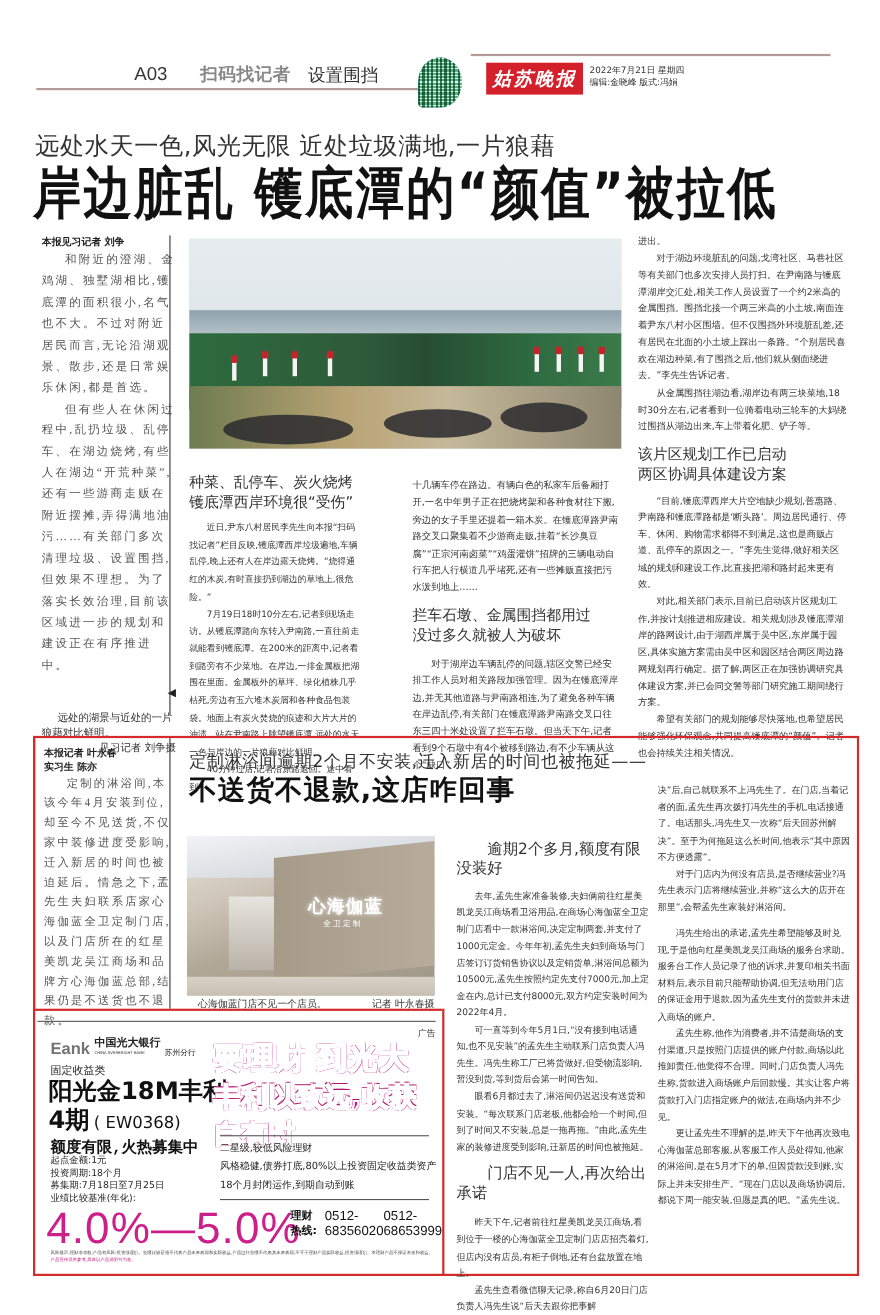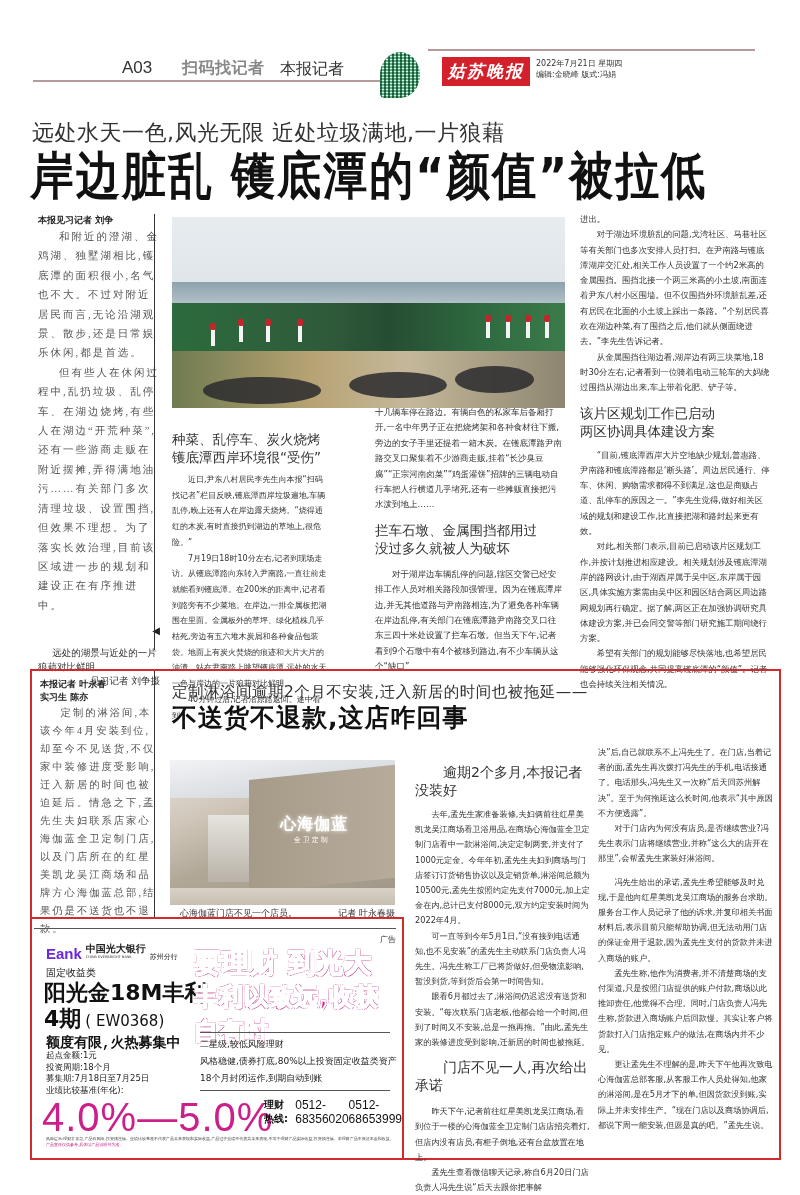--- a/index.html
+++ b/index.html
@@ -49,21 +49,21 @@
   .photo2 { overflow: hidden; background: linear-gradient(160deg, #e3e0da 0%, #cfc6b9 30%, #b0a797 55%, #9e9686 100%); }
   .photo2 .ceiling { position: absolute; left: 0; top: 0; right: 0; height: 26%; background: linear-gradient(170deg, #f2f3f5, #c9ced4); }
   .photo2 .wall { position: absolute; left: 35%; top: 14%; right: 0; bottom: 8%; background: linear-gradient(90deg, #a69a88, #b7ac9c); transform: skewY(-6deg); transform-origin: left; }
   .photo2 .door { position: absolute; left: 17%; top: 38%; width: 18%; height: 46%; background: linear-gradient(#e6e4de, #b9b2a8); }
   .photo2 .floor { position: absolute; left: 0; right: 0; bottom: 0; height: 12%; background: linear-gradient(#d8d2c6, #c6bfb2); }
   .photo2 .sign { position: absolute; left: 49%; top: 37%; color: #fff; font-weight: bold; font-size: 16px; letter-spacing: 1px; text-shadow: 0 0 4px #fff; }
   .photo2 .sign-sub { position: absolute; left: 55%; top: 52%; color: #fff; font-size: 7px; letter-spacing: 2px; }
 
   
   .ad-box { position: absolute; }
-  .ad-logo { font-family: "Liberation Sans", sans-serif; font-weight: bold; font-size: 15px; color: #6d28d9; }
+  .ad-logo { font-family: "Liberation Sans", sans-serif; font-weight: bold; font-size: 15px; color: #737373; }
   .ad-bank-cn { font-size: 10px; font-weight: bold; color: #222; }
   .ad-bank-en { font-size: 3.5px; color: #333; }
   .ad-branch { font-size: 7px; color: #222; }
   .ad-cat { font-size: 10px; color: #222; }
   .ad-product { font-size: 22px; font-weight: bold; color: #111; line-height: 26px; }
   .ad-code { font-size: 15px; color: #111; }
   .ad-limit { font-size: 14px; font-weight: bold; color: #111; font-family: Liberation Mono, monospace; }
   .ad-kv { font-size: 8.5px; color: #222; line-height: 11.5px; }
   .ad-rate { font-family: "Liberation Sans", sans-serif; font-size: 40px; color: #cc1f8a; letter-spacing: 1px; line-height: 42px; }
   .ad-slogan { font-size: 27px; font-weight: bold; color: #d8178a; letter-spacing: 1px; -webkit-text-stroke: 2px #fff; text-shadow: 0 0 0 #d8178a, 1px 1px 0 #b5116f, -1px -1px 0 #b5116f, 1px -1px 0 #b5116f, -1px 1px 0 #b5116f; }
@@ -74,21 +74,21 @@
   .ad-fine-pink { font-size: 4px; color: #c0207f; line-height: 6px; }
   .ad-tag { font-size: 8px; color: #333; }
 </style>
 </head>
 <body>
 
 <div class="rule" style="left:33px; top:80px; width:355px;"></div>
 <div class="rule" style="left:428px; top:49px; width:327px;"></div>
 <div class="abs page-no" style="left:122px; top:58px;">A03</div>
 <div class="abs slogan-grey" style="left:182px; top:58px;">扫码找记者</div>
-<div class="abs slogan-dark" style="left:280px; top:59px;">本报记者</div>
+<div class="abs slogan-dark" style="left:280px; top:59px;">设置围挡</div>
 <div class="abs qr" style="left:380px; top:52px;"></div>
 <div class="abs logo" style="left:442px; top:57px;">姑苏晚报</div>
 <div class="abs mast-meta" style="left:536px; top:58px;">
   <div>2022年7月21日  星期四</div>
   <div>编辑:金晓峰  版式:冯娟</div>
 </div>
 
 <div class="abs sub-headline" style="left:32px; top:118px;">远处水天一色,风光无限  近处垃圾满地,一片狼藉</div>
 <div class="abs headline" style="left:30px; top:142px;">岸边脏乱  镬底潭的“颜值”被拉低</div>
 
@@ -129,21 +129,21 @@
     <div>种菜、乱停车、炭火烧烤</div>
     <div>镬底潭西岸环境很“受伤”</div>
   </div>
   <div class="body-small" style="margin-top:6px; font-size:8px; line-height:15.7px;">
     <p>近日,尹东八村居民李先生向本报“扫码找记者”栏目反映,镬底潭西岸垃圾遍地,车辆乱停,晚上还有人在岸边露天烧烤。“烧得通红的木炭,有时直接扔到湖边的草地上,很危险。”</p>
     <p>7月19日18时10分左右,记者到现场走访。从镬底潭路向东转入尹南路,一直往前走就能看到镬底潭。在200米的距离中,记者看到路旁有不少菜地。在岸边,一排金属板把湖围在里面。金属板外的草坪、绿化植株几乎枯死,旁边有五六堆木炭屑和各种食品包装袋。地面上有炭火焚烧的痕迹和大片大片的油渍。站在尹南路上眺望镬底潭,远处的水天一色与岸边的一片狼藉对比鲜明。</p>
     <p>40分钟过后,记者沿原路返回。途中看到</p>
   </div>
 </div>
 
-<div class="abs" style="left:375px; top:405px; width:188px;">
+<div class="abs" style="left:375px; top:435px; width:188px;">
   <div class="body-small" style="font-size:8.5px; line-height:15.4px;">
     <p style="text-indent:0;">十几辆车停在路边。有辆白色的私家车后备厢打开,一名中年男子正在把烧烤架和各种食材往下搬,旁边的女子手里还提着一箱木炭。在镬底潭路尹南路交叉口聚集着不少游商走贩,挂着“长沙臭豆腐”“正宗河南卤菜”“鸡蛋灌饼”招牌的三辆电动自行车把人行横道几乎堵死,还有一些摊贩直接把污水泼到地上……</p>
   </div>
   <div class="sect-h" style="margin-top:8px;">
     <div>拦车石墩、金属围挡都用过</div>
     <div>没过多久就被人为破坏</div>
   </div>
   <div class="body-small" style="margin-top:10px; font-size:8.5px; line-height:15.4px;">
     <p>对于湖岸边车辆乱停的问题,辖区交警已经安排工作人员对相关路段加强管理。因为在镬底潭岸边,并无其他道路与尹南路相连,为了避免各种车辆在岸边乱停,有关部门在镬底潭路尹南路交叉口往东三四十米处设置了拦车石墩。但当天下午,记者看到9个石墩中有4个被移到路边,有不少车辆从这个“缺口”</p>
   </div>
@@ -190,40 +190,40 @@
   <div class="sign">心海伽蓝</div>
   <div class="sign-sub">全卫定制</div>
 </div>
 <div class="abs caption" style="left:180px; top:906px; width:215px;">
   <span>心海伽蓝门店不见一个店员。</span>
   <span style="position:absolute; right:0;">记者  叶永春摄</span>
 </div>
 
 <div class="abs" style="left:415px; top:763px; width:175px;">
   <div class="sect-h2" style="padding-left:2em;">
-    <div>逾期2个多月,本报记者</div>
+    <div>逾期2个多月,额度有限</div>
     <div style="margin-left:-2em;">没装好</div>
   </div>
   <div class="body-small" style="margin-top:8px; font-size:8.2px; line-height:15.2px;">
     <p>去年,孟先生家准备装修,夫妇俩前往红星美凯龙吴江商场看卫浴用品,在商场心海伽蓝全卫定制门店看中一款淋浴间,决定定制两套,并支付了1000元定金。今年年初,孟先生夫妇到商场与门店签订订货销售协议以及定销货单,淋浴间总额为10500元,孟先生按照约定先支付7000元,加上定金在内,总计已支付8000元,双方约定安装时间为2022年4月。</p>
     <p>可一直等到今年5月1日,“没有接到电话通知,也不见安装”的孟先生主动联系门店负责人冯先生。冯先生称工厂已将货做好,但受物流影响,暂没到货,等到货后会第一时间告知。</p>
     <p>眼看6月都过去了,淋浴间仍迟迟没有送货和安装。“每次联系门店老板,他都会给一个时间,但到了时间又不安装,总是一拖再拖。”由此,孟先生家的装修进度受到影响,迁新居的时间也被拖延。</p>
   </div>
   <div class="sect-h2" style="margin-top:8px; padding-left:2em;">
     <div>门店不见一人,再次给出</div>
     <div style="margin-left:-2em;">承诺</div>
   </div>
   <div class="body-small" style="margin-top:10px; font-size:8.2px; line-height:15.2px;">
     <p>昨天下午,记者前往红星美凯龙吴江商场,看到位于一楼的心海伽蓝全卫定制门店店招亮着灯,但店内没有店员,有柜子倒地,还有台盆放置在地上。</p>
     <p>孟先生查看微信聊天记录,称自6月20日门店负责人冯先生说“后天去跟你把事解</p>
   </div>
 </div>
 <div class="abs" style="left:402px; top:917px; width:2px; height:243px; background:#d42a2a;"></div>
 
-<div class="abs" style="left:598px; top:745px; width:176px;">
+<div class="abs" style="left:598px; top:711px; width:176px;">
   <div class="body-small" style="font-size:8.2px; line-height:15.2px;">
     <p style="text-indent:0;">决”后,自己就联系不上冯先生了。在门店,当着记者的面,孟先生再次拨打冯先生的手机,电话接通了。电话那头,冯先生又一次称“后天回苏州解决”。至于为何拖延这么长时间,他表示“其中原因不方便透露”。</p>
     <p>对于门店内为何没有店员,是否继续营业?冯先生表示门店将继续营业,并称“这么大的店开在那里”,会帮孟先生家装好淋浴间。</p>
   </div>
   <div class="body-small" style="margin-top:8px; font-size:8.2px; line-height:15.2px;">
     <p>冯先生给出的承诺,孟先生希望能够及时兑现,于是他向红星美凯龙吴江商场的服务台求助。服务台工作人员记录了他的诉求,并复印相关书面材料后,表示目前只能帮助协调,但无法动用门店的保证金用于退款,因为孟先生支付的货款并未进入商场的账户。</p>
     <p>孟先生称,他作为消费者,并不清楚商场的支付渠道,只是按照门店提供的账户付款,商场以此推卸责任,他觉得不合理。同时,门店负责人冯先生称,货款进入商场账户后回款慢。其实让客户将货款打入门店指定账户的做法,在商场内并不少见。</p>
     <p>更让孟先生不理解的是,昨天下午他再次致电心海伽蓝总部客服,从客服工作人员处得知,他家的淋浴间,是在5月才下的单,但因货款没到账,实际上并未安排生产。“现在门店以及商场协调后,都说下周一能安装,但愿是真的吧。”孟先生说。</p>
   </div>
 </div>

